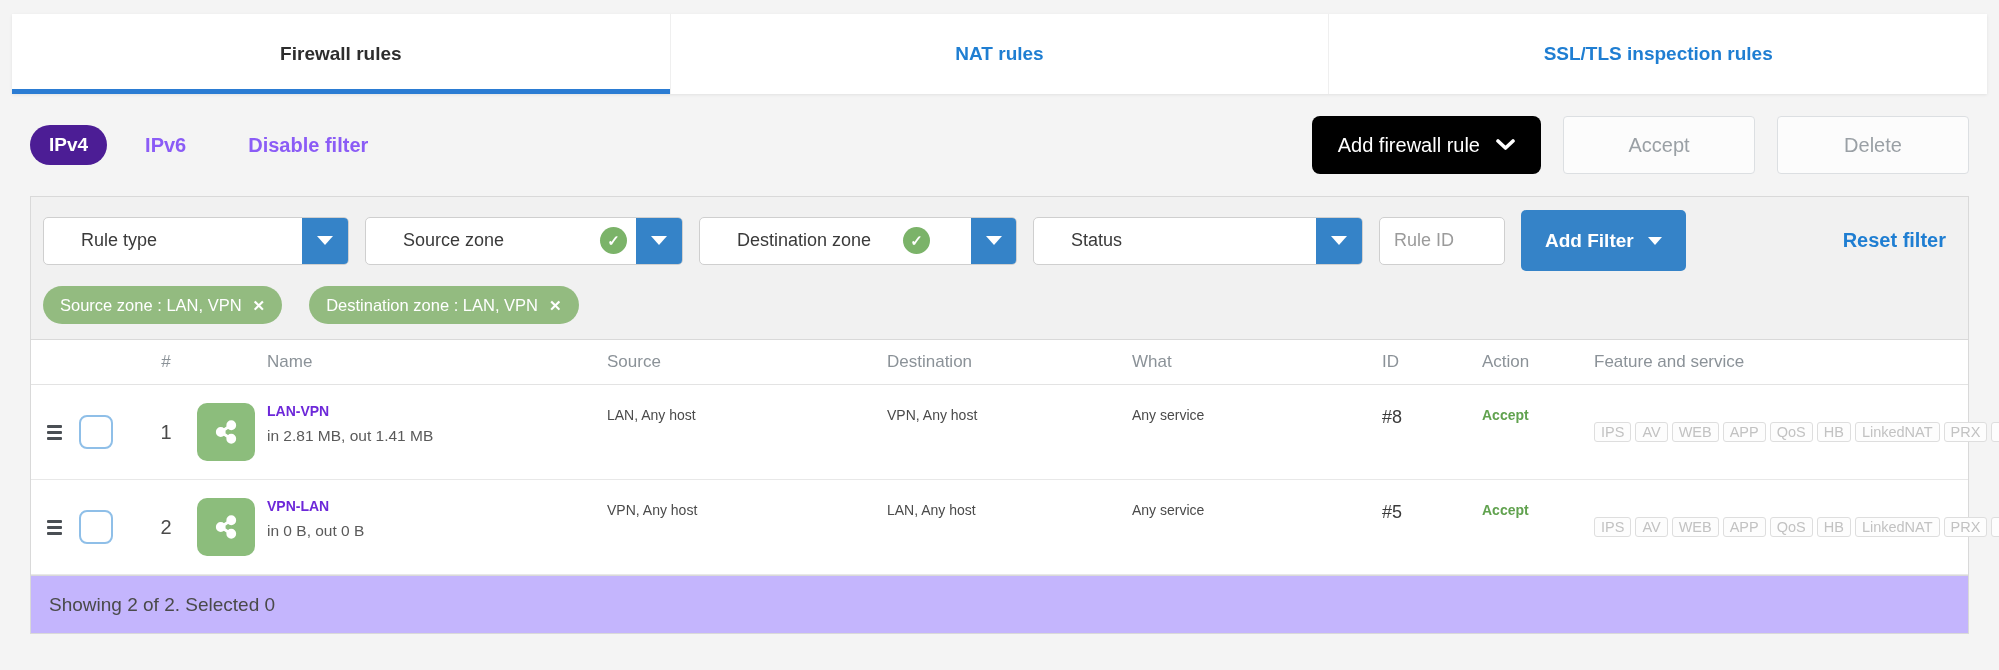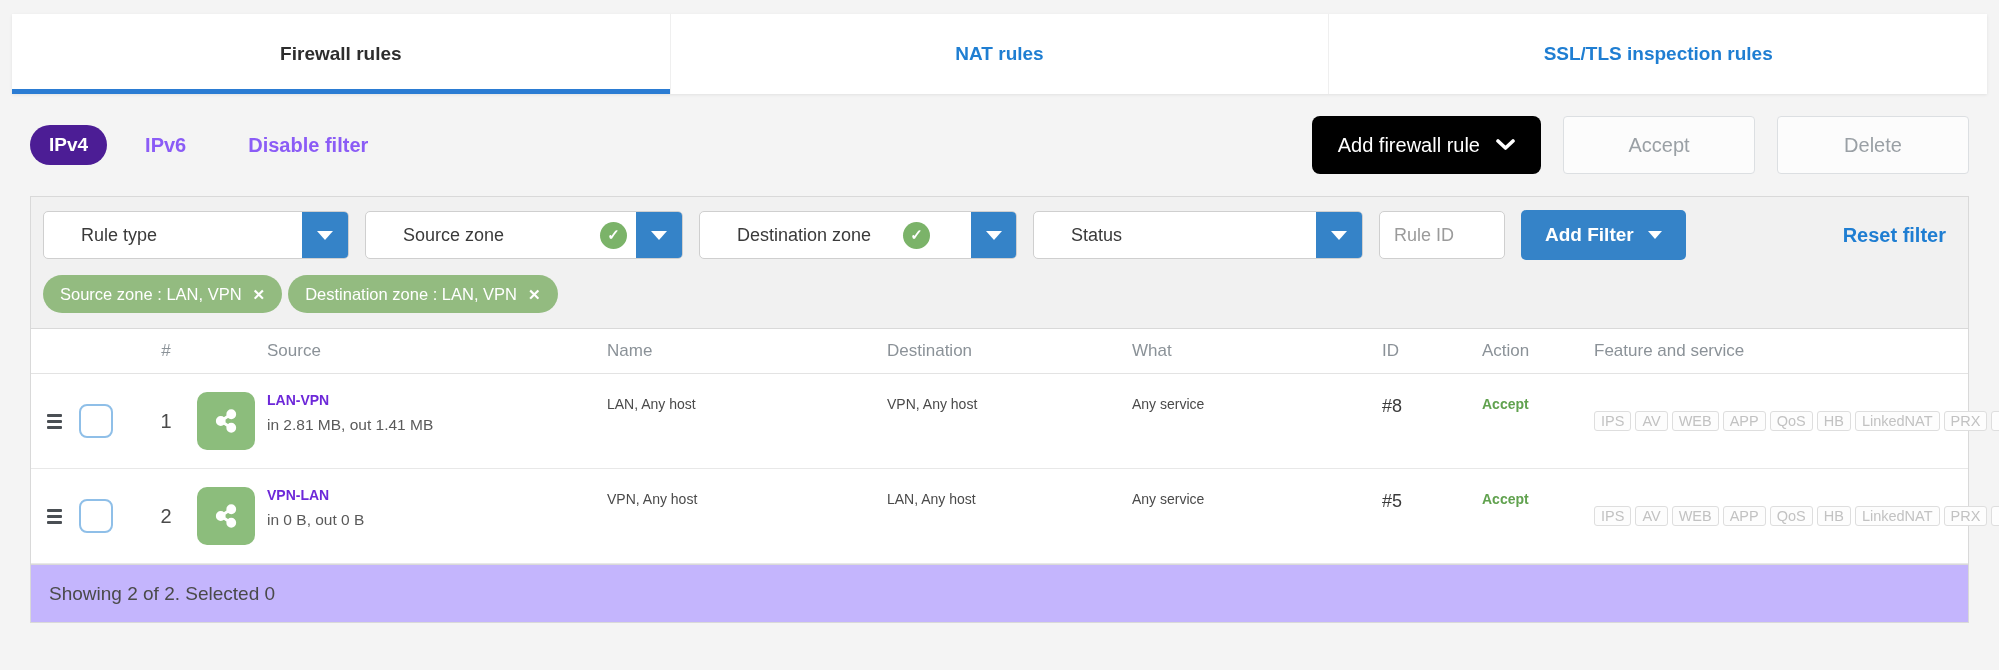--- a/index.html
+++ b/index.html
@@ -26,24 +26,24 @@
   .filter-panel { margin:0 30px; background:#f1f1f1; border:1px solid #d9d9d9; border-bottom:none; padding:13px 12px 15px; }
   .filter-row { display:flex; align-items:center; gap:16px; }
   .dropdown { height:48px; background:#fff; border:1px solid #cfcfcf; border-radius:5px; display:flex; align-items:center; overflow:hidden;padding-left:23px; }
   .dd-w1 { width:306px; } .dd-w2 { width:318px; } .dd-w3 { width:318px;gap:32px; } .dd-w4 { width:330px; }
   .dd-label { flex:1; padding-left:14px; font-size:18px; color:#3a3a3a; white-space:nowrap; }
   .dd-check { width:27px; height:27px; border-radius:50%; background:#7bb369; color:#fff; font-size:15px; font-weight:bold; display:flex; align-items:center; justify-content:center; margin-right:9px; flex:0 0 auto; }
   .dd-btn { width:46px; height:48px; background:#3583c8; display:flex; align-items:center; justify-content:center; cursor:pointer; flex:0 0 auto; }
   .tri-down { width:0; height:0; border-left:8px solid transparent; border-right:8px solid transparent; border-top:9px solid #fff; }
   .ruleid-input { width:126px; height:48px; border:1px solid #cfcfcf; border-radius:5px; background:#fff; font-size:18px; font-family:inherit; padding:0 14px; color:#3a3a3a; }
   .ruleid-input::placeholder { color:#9b9b9b; }
-  .btn-addfilter { height:50px; background:#3583c8; color:#fff; border:none; border-radius:5px; padding:8px 24px; font-size:19px; font-weight:bold; font-family:inherit; display:flex; align-items:center; gap:14px; cursor:pointer; }
+  .btn-addfilter { height:61px; background:#3583c8; color:#fff; border:none; border-radius:5px; padding:8px 24px; font-size:19px; font-weight:bold; font-family:inherit; display:flex; align-items:center; gap:14px; cursor:pointer; }
   .btn-addfilter .tri-down { border-left-width:7px; border-right-width:7px; border-top-width:8px; }
   .reset-link { margin-left:auto; margin-right:10px; color:#1f7ed2; font-size:20px; font-weight:bold; cursor:pointer; }
-  .chips-row { margin-top:15px; display:flex; gap:6px; }
+  .chips-row { margin-top:15px; display:flex; gap:27px; }
   .chip { background:#93bb80; color:#fff; height:38px; border-radius:19px; display:inline-flex; align-items:center; padding:0 17px; font-size:16.5px; gap:11px; }
   .chip-x { font-size:15px; font-weight:bold; cursor:pointer; line-height:1; }
 
   
   .table-card { margin:0 30px; background:#fff; border:1px solid #d9d9d9; }
   .grid { display:grid; grid-template-columns:34px 56px 62px 70px 340px 280px 245px 250px 100px 112px 1fr 74px; padding:0 14px; }
   .thead { height:45px; align-items:center; color:#8b9298; font-size:17px; border-bottom:1px solid #e3e3e3; }
   .th-num { text-align:center; }
   .trow { height:95px; border-bottom:1px solid #e8e8e8; align-items:center; }
   .cell-top { align-self:start; padding-top:22px; font-size:14px; color:#4a4a4a; }
@@ -146,22 +146,22 @@
     </span>
   </div>
 </div>
 
 <div class="table-card">
   <div class="grid thead">
     <span></span>
     <span></span>
     <span class="th-num">#</span>
     <span></span>
+    <span>Name</span>
     <span>Source</span>
-    <span>Name</span>
     <span>Destination</span>
     <span>What</span>
     <span>ID</span>
     <span>Action</span>
     <span>Feature and service</span>
     <span></span>
   </div>
 
   <div class="grid trow">
     <span class="drag">

